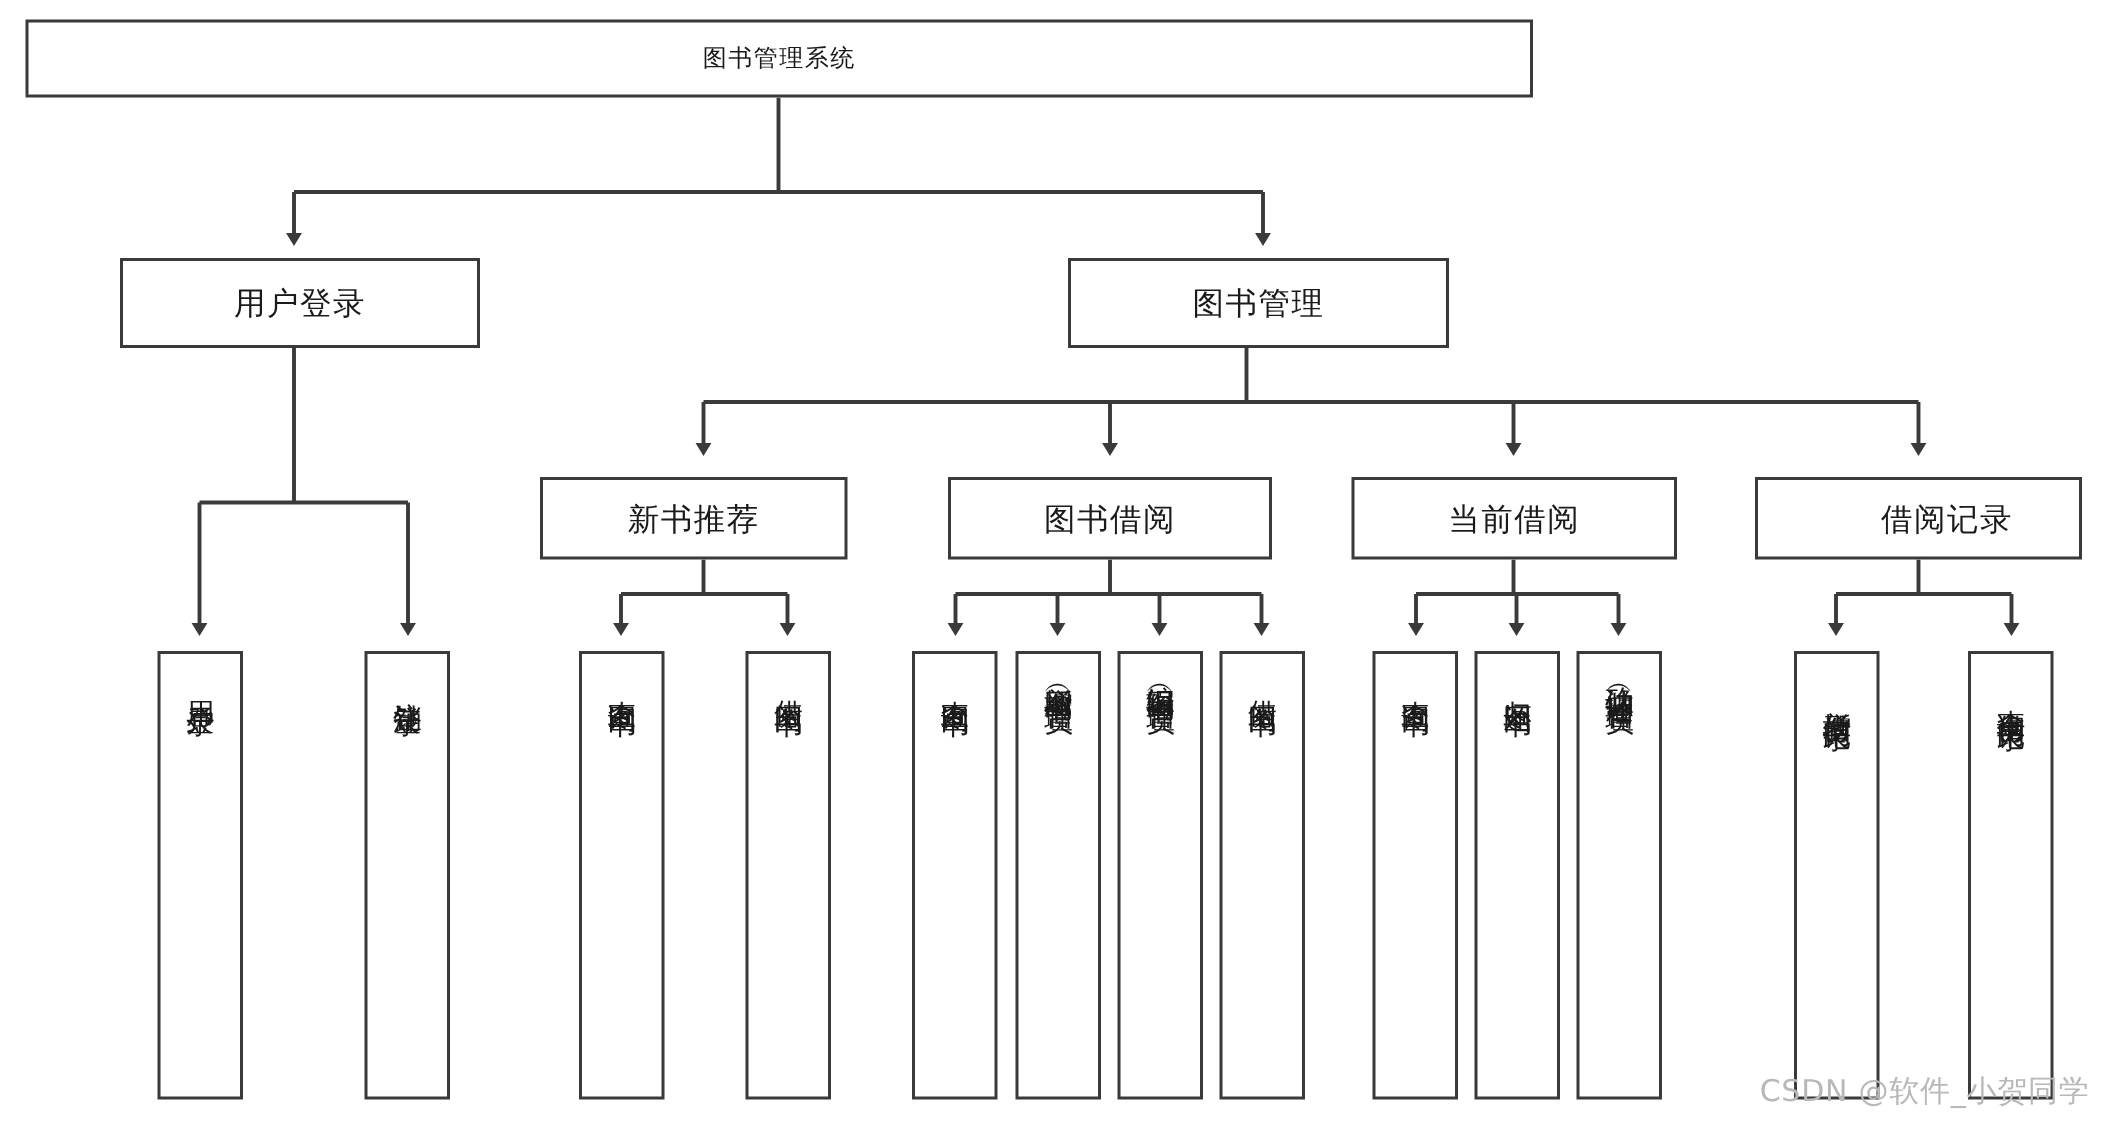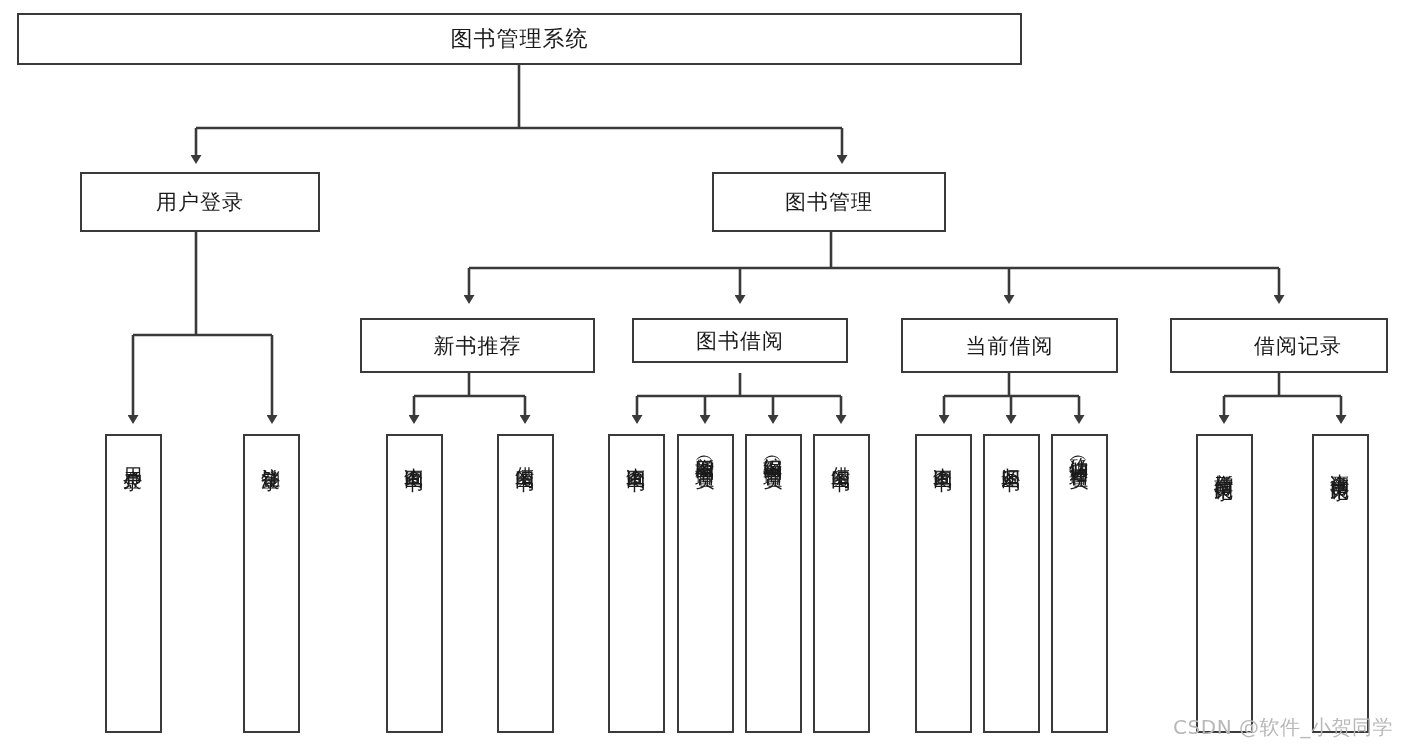--- a/index.html
+++ b/index.html
@@ -31,21 +31,21 @@
     display: flex;
     align-items: center;
     justify-content: center;
     color: #1a1a1a;
   }
   .node-h {
     font-size: 21px;
     letter-spacing: 1px;
     white-space: nowrap;
   }
-  .node-root .node-h { font-size: 22px; }
+  .node-root .node-h { font-size: 16px; }
   .node-leaf {
     align-items: flex-start;
     justify-content: center;
     padding-top: 16px;
   }
   .vtext {
     writing-mode: vertical-rl;
     text-orientation: upright;
     font-size: 19px;
     line-height: 1.18;
@@ -119,28 +119,28 @@
     </g>
   </svg>
 
   <div class="node node-root" style="left:17px; top:13px; width:1005px; height:52px;">
     <span class="node-h">图书管理系统</span>
   </div>
 
   <div class="node" style="left:80px; top:172px; width:240px; height:60px;">
     <span class="node-h">用户登录</span>
   </div>
-  <div class="node" style="left:712px; top:172px; width:234px; height:60px;">
+  <div class="node" style="left:712px; top:172px; width:254px; height:60px;">
     <span class="node-h">图书管理</span>
   </div>
 
-  <div class="node" style="left:360px; top:318px; width:235px; height:55px;">
+  <div class="node" style="left:360px; top:318px; width:205px; height:55px;">
     <span class="node-h">新书推荐</span>
   </div>
-  <div class="node" style="left:632px; top:318px; width:216px; height:45px;">
+  <div class="node" style="left:632px; top:318px; width:216px; height:55px;">
     <span class="node-h">图书借阅</span>
   </div>
   <div class="node" style="left:901px; top:318px; width:217px; height:55px;">
     <span class="node-h">当前借阅</span>
   </div>
   <div class="node" style="left:1170px; top:318px; width:218px; height:55px;padding-left:38px;">
     <span class="node-h">借阅记录</span>
   </div>
 
   <div class="node node-leaf" style="left:105px; top:434px; width:57px; height:299px;">

